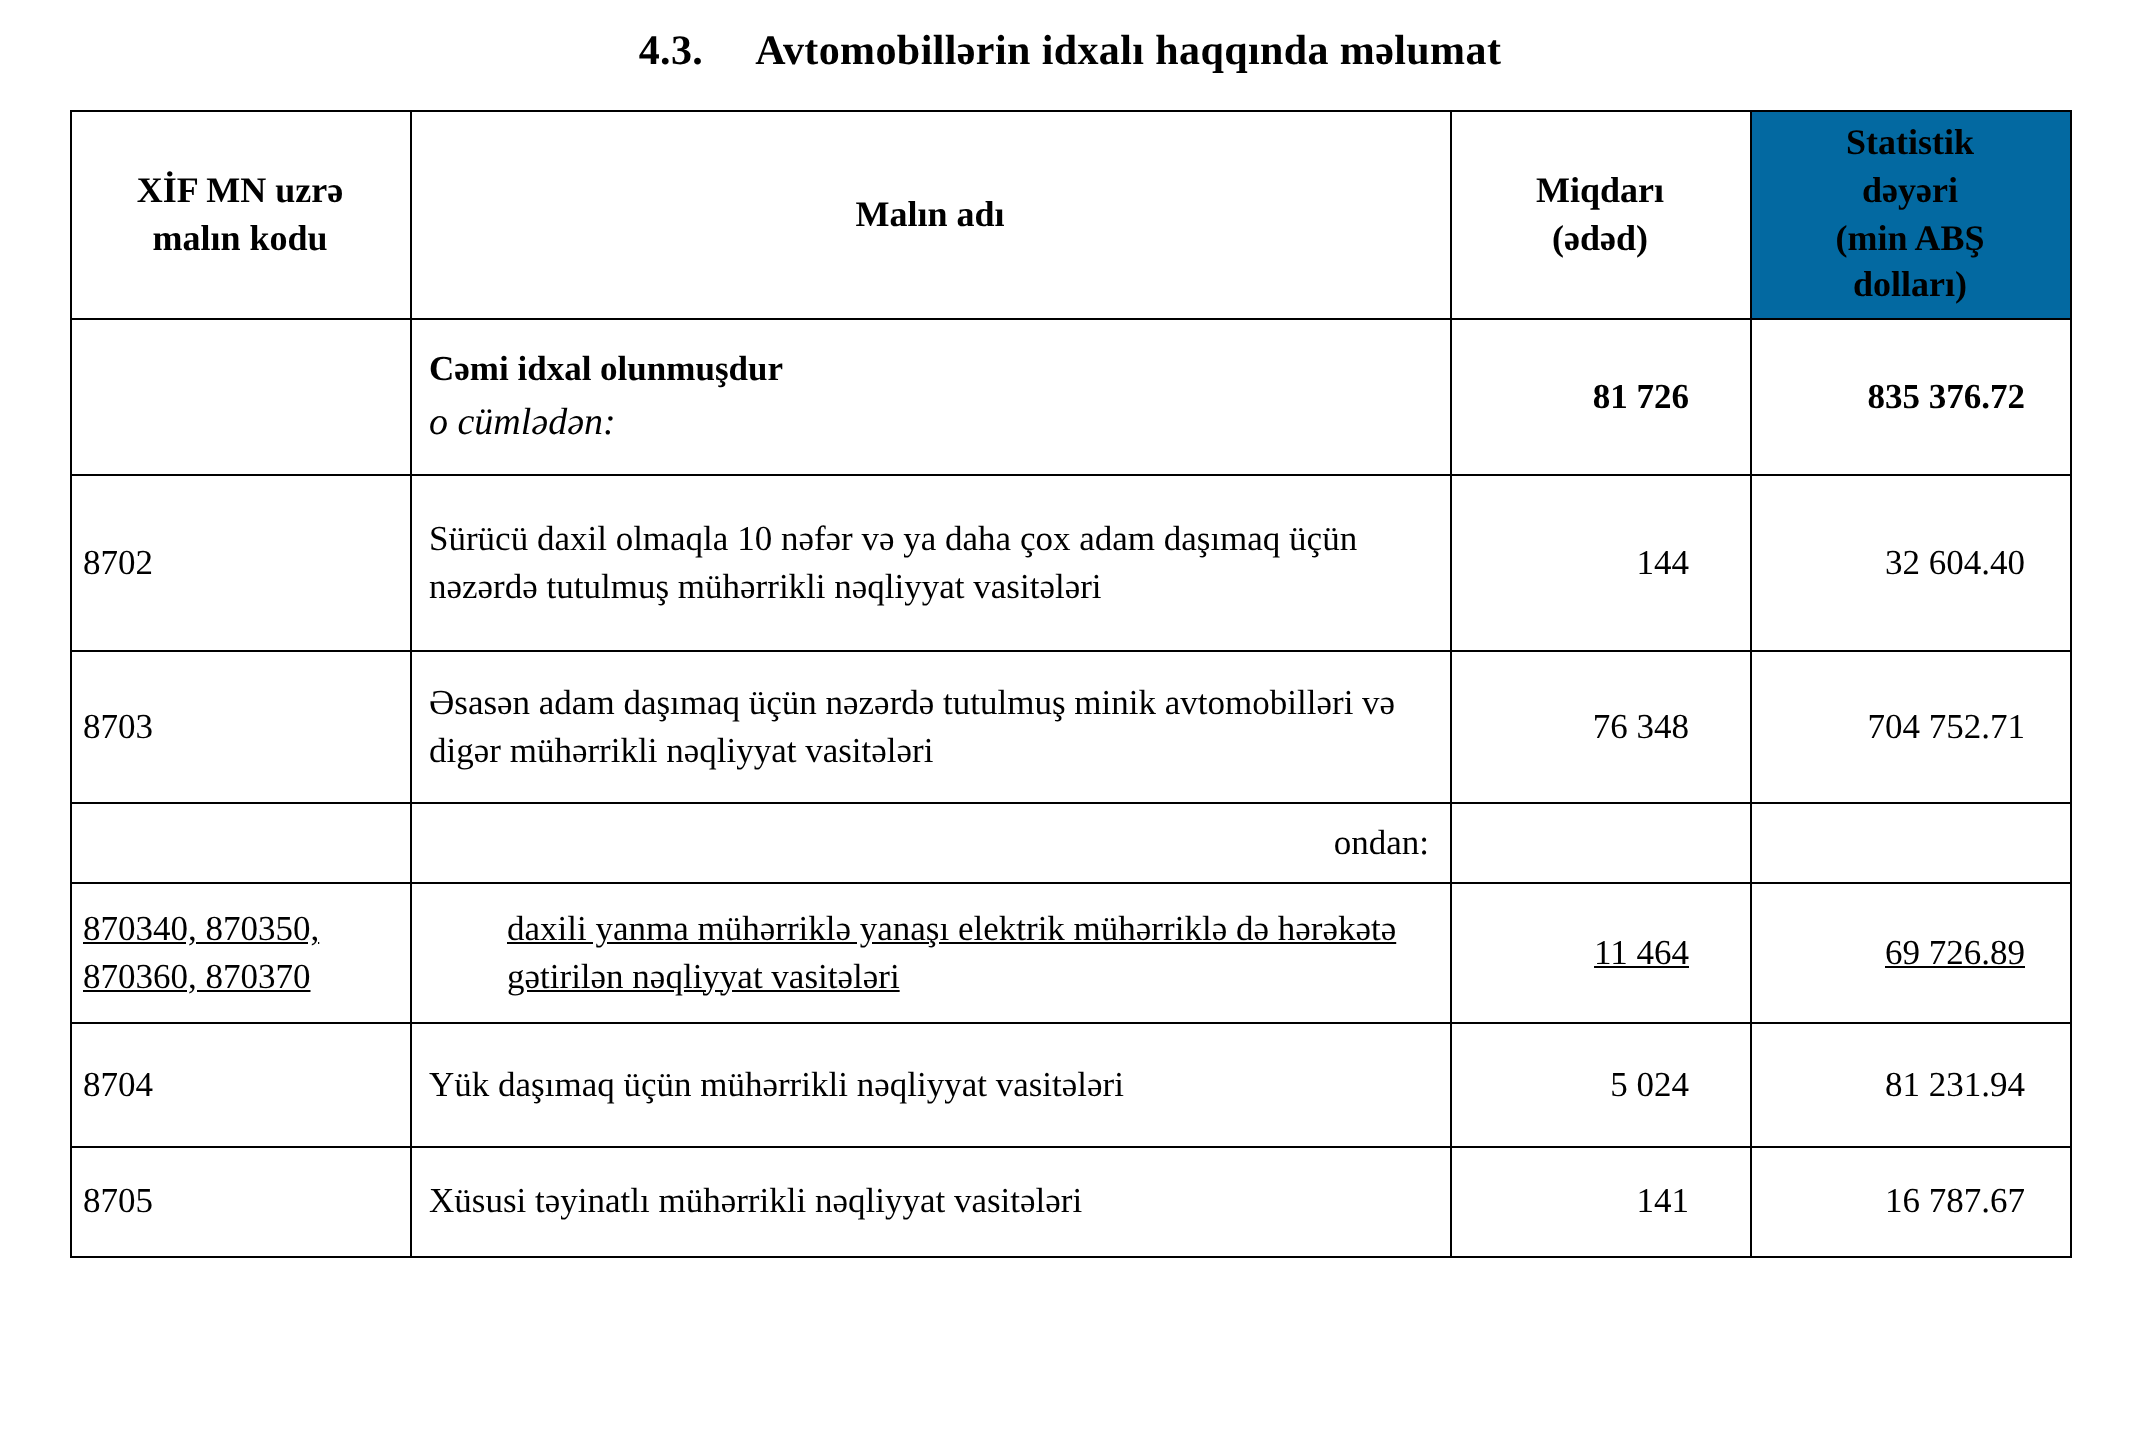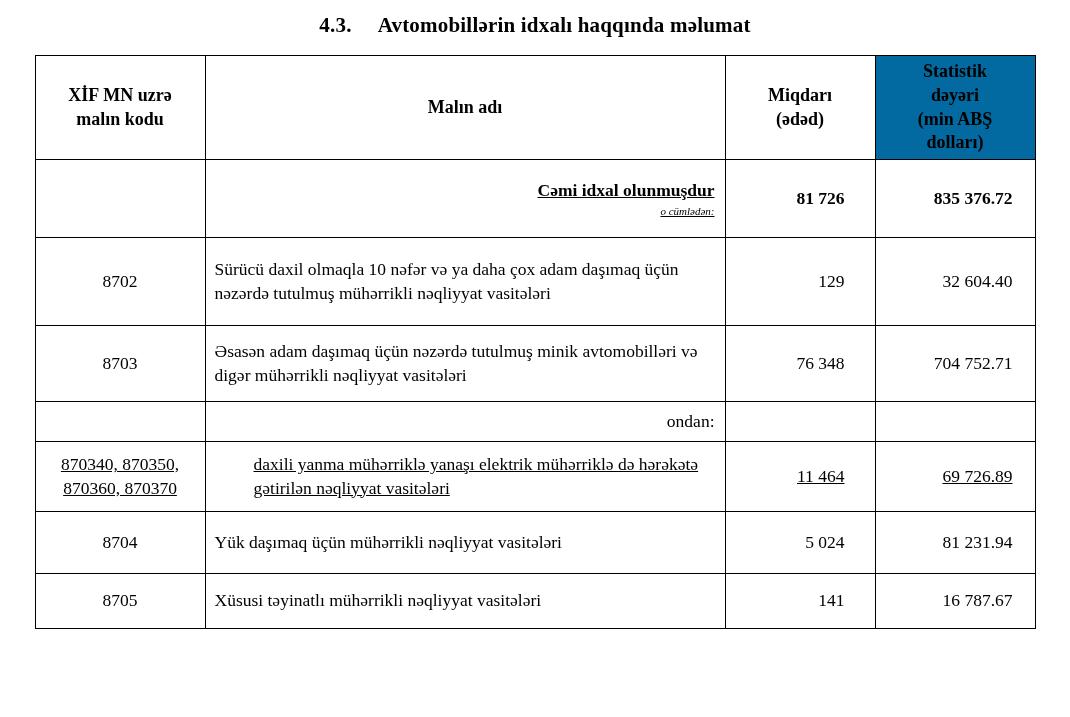--- a/index.html
+++ b/index.html
@@ -27,28 +27,28 @@
   thead th{
     font-weight:bold;font-size:18px;text-align:center;
     white-space:pre-line;height:92px;background:#fff;
   }
   thead th.shaded{background:#0369a1;}
   col.c-code{width:170px;}
   col.c-name{width:520px;}
   col.c-qty{width:150px;}
   col.c-val{width:160px;}
 
-  td.code{text-align:center;margin-left:12px;}
+  td.code{margin-left:12px;}
   td.qty,td.val{text-align:right;}
   td.qty{padding-right:30px;}
   td.val{padding-right:22px;}
 
   tr.r-total td{font-weight:bold;}
-  tr.r-total td.name{text-align:right;text-decoration:underline;}
-  tr.r-total .name-sub{font-weight:normal;font-style:italic;font-size:11px;margin-top:2px;}
+  tr.r-total td.name{text-align:left;}
+  tr.r-total .name-sub{font-weight:normal;font-style:italic;font-size:19px;margin-top:2px;}
   tr.r-section td.name{text-align:right;}
   td.name{text-align:left;padding-left:9px;padding-right:10px;}
   tr.r-sub td.name{padding-left:48px;padding-right:24px;}
 
   tbody tr:nth-child(1){height:78px;}
   tbody tr:nth-child(2){height:88px;}
   tbody tr:nth-child(3){height:76px;}
   tbody tr:nth-child(4){height:40px;}
   tbody tr:nth-child(5){height:70px;text-decoration:underline;}
   tbody tr:nth-child(6){height:62px;}
@@ -90,21 +90,21 @@
           <div class="name-sub">o cümlədən:</div>
         </td>
         <td class="qty">81 726</td>
         <td class="val">835 376.72</td>
       </tr>
       <tr class="r-normal">
         <td class="code">8702</td>
         <td class="name">
           <div class="name-main">Sürücü daxil olmaqla 10 nəfər və ya daha çox adam daşımaq üçün nəzərdə tutulmuş mühərrikli nəqliyyat vasitələri</div>
         </td>
-        <td class="qty">129</td>
+        <td class="qty">144</td>
         <td class="val">32 604.40</td>
       </tr>
       <tr class="r-normal">
         <td class="code">8703</td>
         <td class="name">
           <div class="name-main">Əsasən adam daşımaq üçün nəzərdə tutulmuş minik avtomobilləri və digər mühərrikli nəqliyyat vasitələri</div>
         </td>
         <td class="qty">76 348</td>
         <td class="val">704 752.71</td>
       </tr>

